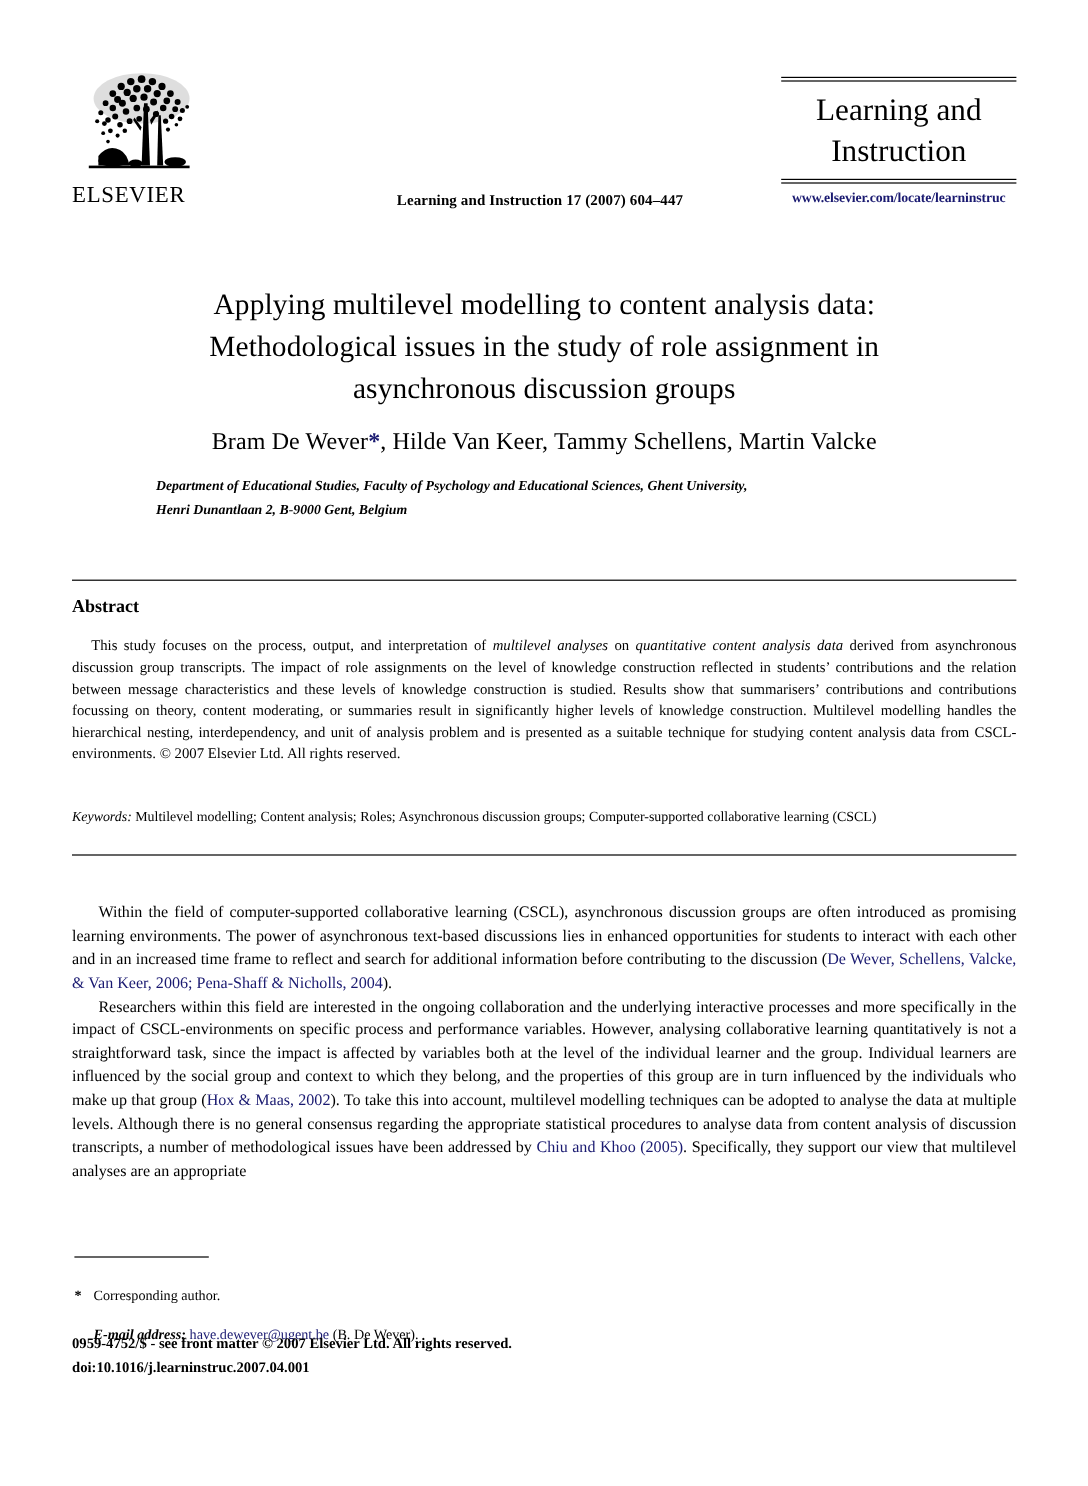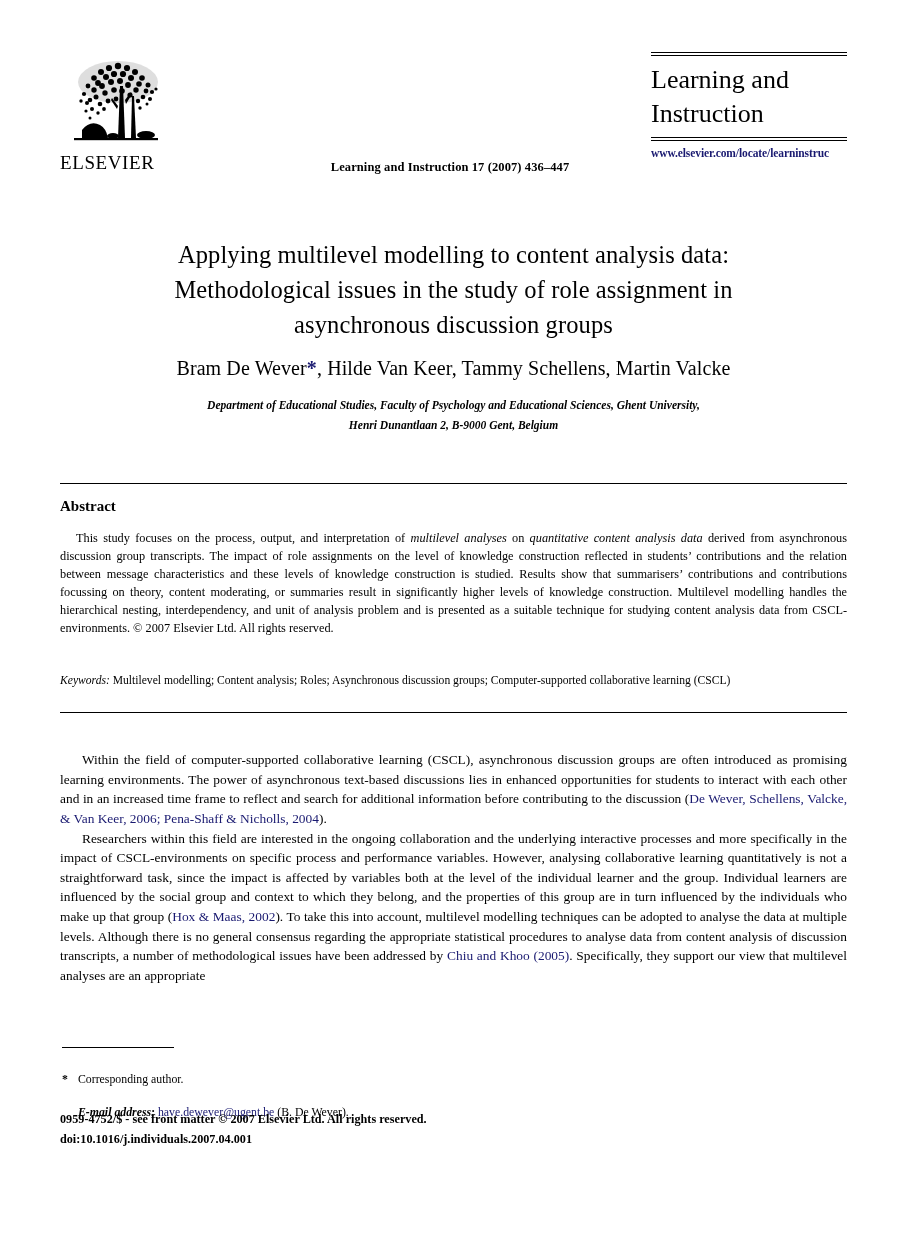--- a/index.html
+++ b/index.html
@@ -59,22 +59,23 @@
     width: 420px;
     text-align: center;
     font-size: 12.5px;
     font-weight: bold;
     letter-spacing: 0.1px;
   }
 
   .journal-block {
     position: absolute;
     right: 0px;
-    top: 0;
+    top: 12px;
     width: 196px;
+    text-align: center;
   }
   .rule-double {
     border-top: 1.6px solid #000;
     border-bottom: 1.6px solid #000;
     height: 1.6px;
     width: 100%;
   }
   .journal-name {
     font-size: 26px;
     line-height: 1.32;
@@ -116,21 +117,21 @@
   }
   .author-star {
     color: #191970;
     font-weight: bold;
   }
   .affiliation {
     position: absolute;
     left: 130px;
     top: 396px;
     width: 647px;
-    text-align: center;
+    text-align: left;
     font-style: italic;
     font-weight: bold;
     font-size: 11.5px;
     line-height: 1.7;
   }
 
   
   .hr-main {
     position: absolute;
     left: 60px;
@@ -314,21 +315,21 @@
 
           <path d="M14 74 q8 -10 18 -5 q6 3 8 13 L14 82 Z"></path>
           <ellipse cx="26" cy="78" rx="12" ry="5"></ellipse>
           <ellipse cx="78" cy="79" rx="9" ry="4"></ellipse>
           <ellipse cx="45" cy="80" rx="6" ry="3"></ellipse>
         </g>
       </svg>
       <span class="logo-word">ELSEVIER</span>
     </div>
 
-    <div class="citation-line">Learning and Instruction 17 (2007) 436–447</div>
+    <div class="citation-line">Learning and Instruction 17 (2007) 604–447</div>
 
     <div class="journal-block">
       <div class="rule-double"></div>
       <div class="journal-name">
         <div>Learning and</div>
         <div>Instruction</div>
       </div>
       <div class="rule-double"></div>
       <div class="journal-url">www.elsevier.com/locate/learninstruc</div>
     </div>
@@ -371,16 +372,16 @@
 
   <div class="footnote-rule"></div>
   <div class="footnote">
     <div class="footnote-line"><span class="fn-star">*</span><span>Corresponding author.</span></div>
     <div class="footnote-line"><span class="fn-indent"></span><span class="email-label">E-mail address:</span>
       <a class="email-link">have.dewever@ugent.be</a><span> (B. De Wever).</span></div>
   </div>
 
   <div class="imprint">
     <div>0959-4752/$ - see front matter © 2007 Elsevier Ltd. All rights reserved.</div>
-    <div>doi:10.1016/j.individuals.2007.04.001</div>
+    <div>doi:10.1016/j.learninstruc.2007.04.001</div>
   </div>
 
 </div>
 
 </body></html>

